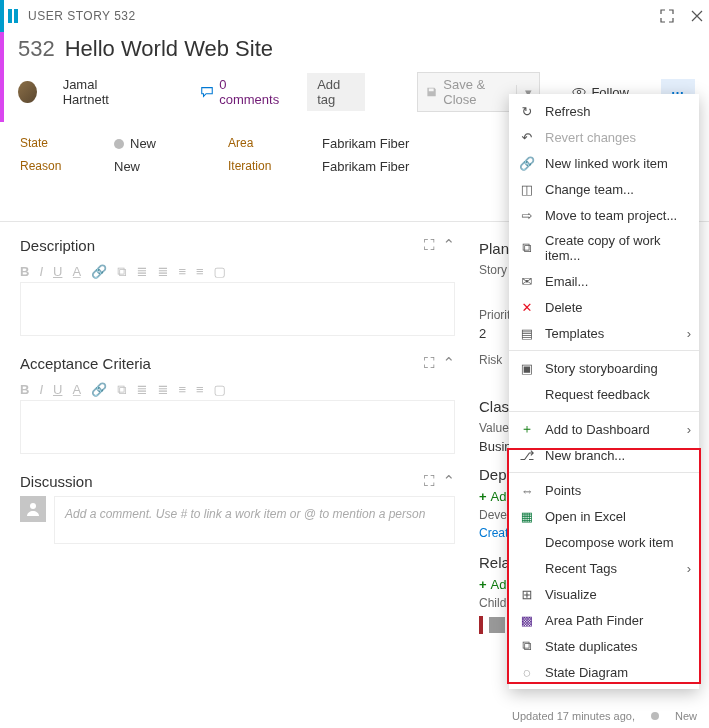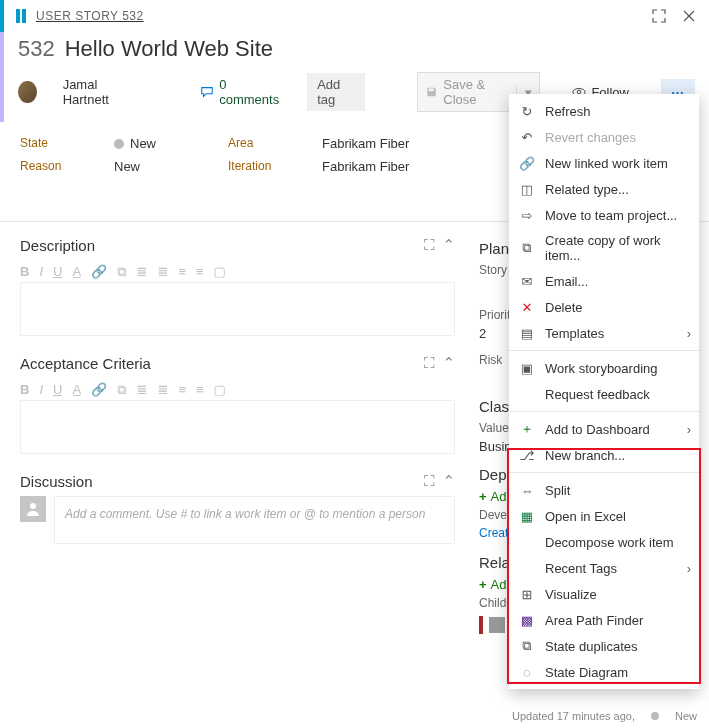--- a/index.html
+++ b/index.html
@@ -1,33 +1,33 @@
 <!DOCTYPE html>
 <html><head>
   <meta charset="utf-8">
   <style>
     * { box-sizing: border-box; margin: 0; padding: 0; font-family: "Segoe UI", Arial, sans-serif; }
     body { width: 709px; height: 728px; background: #fff; font-size: 13px; color: #333; position: relative; overflow: hidden; }
     
-    .topbar { display: flex; align-items: center; padding: 6px 10px; border-left: 4px solid #009CCC; text-decoration: underline; }
+    .topbar { display: flex; align-items: center; padding: 6px 2px; border-left: 4px solid #009CCC; }
     .topbar .doc-icon { width: 16px; height: 16px; margin-right: 6px; }
     .topbar .doc-icon svg { fill: #009CCC; }
     .topbar-title { color: #666; font-size: 12px; letter-spacing: 0.5px; }
     .topbar-right { margin-left: auto; display: flex; gap: 10px; }
     .icon-btn { width: 20px; height: 20px; display: flex; align-items: center; justify-content: center; cursor: pointer; color: #555; }
     
-    .header { padding: 4px 14px 10px 14px; border-left: 4px solid #c4b5fd; }
+    .header { padding: 4px 14px 10px 14px; border-left: 4px solid #d946ef; }
     .title-row { display: flex; align-items: center; gap: 10px; margin-bottom: 10px; }
     .title-id { font-size: 22px; color: #666; }
     .title-text { font-size: 22px; color: #333; }
     
     .meta-row { display: flex; align-items: center; gap: 26px; }
     .avatar { width: 22px; height: 22px; border-radius: 50%; background: linear-gradient(135deg,#8b6f47,#5a4730); }
     .assignee { font-size: 13px; color: #333; }
-    .comments-group { display: flex; align-items: center; gap: 5px; margin-left: 40px; color: #14532d; }
+    .comments-group { display: flex; align-items: center; gap: 5px; margin-left: 40px; color: #701a75; }
     .comments-group svg { stroke: #0078d4; }
     .add-tag { background: #f0f0f0; padding: 4px 10px; color: #555; font-size: 13px; }
     .spacer { flex: 1; }
     .save-btn { display: flex; align-items: center; gap: 6px; background: #f5f5f5; border: 1px solid #ddd; padding: 4px 8px; color: #999; font-size: 13px; }
     .save-btn .chev { border-left: 1px solid #ddd; padding-left: 8px; margin-left: 4px; }
     .follow-btn { display: flex; align-items: center; gap: 5px; color: #333; font-size: 13px; padding: 4px 6px; }
     .more-btn { background: #e3eefb; padding: 6px 10px; font-weight: bold; color: #0078d4; letter-spacing: 1px; }
     
     .fields-grid { display: grid; grid-template-columns: 70px 90px 70px 1fr; gap: 8px 24px; padding: 14px 20px 14px 20px; }
     .field-label { color: #a16207; font-size: 12px; }
@@ -262,21 +262,21 @@
   <div class="ctx-item disabled">
       <span class="ico">↶</span>
       <span>Revert changes</span>
     </div>
   <div class="ctx-item">
       <span class="ico">🔗</span>
       <span>New linked work item</span>
     </div>
   <div class="ctx-item">
       <span class="ico">◫</span>
-      <span>Related type...</span>
+      <span>Change team...</span>
     </div>
   <div class="ctx-item">
       <span class="ico">⇨</span>
       <span>Move to team project...</span>
     </div>
   <div class="ctx-item">
       <span class="ico">⧉</span>
       <span>Create copy of work item...</span>
     </div>
   <div class="ctx-item">
@@ -288,40 +288,40 @@
       <span>Delete</span>
     </div>
   <div class="ctx-item">
       <span class="ico">▤</span>
       <span>Templates</span>
       <span class="chev-r">›</span>
     </div>
   <div class="ctx-sep"></div>
   <div class="ctx-item">
       <span class="ico">▣</span>
-      <span>Work storyboarding</span>
+      <span>Story storyboarding</span>
     </div>
   <div class="ctx-item">
       <span class="ico"></span>
       <span>Request feedback</span>
     </div>
   <div class="ctx-sep"></div>
   <div class="ctx-item">
       <span class="ico" style="color:#107c10">＋</span>
       <span>Add to Dashboard</span>
       <span class="chev-r">›</span>
     </div>
   <div class="ctx-item">
       <span class="ico">⎇</span>
       <span>New branch...</span>
     </div>
   <div class="ctx-sep"></div>
   <div class="ctx-item">
       <span class="ico">⇔</span>
-      <span>Split</span>
+      <span>Points</span>
     </div>
   <div class="ctx-item">
       <span class="ico" style="color:#107c41">▦</span>
       <span>Open in Excel</span>
     </div>
   <div class="ctx-item">
       <span class="ico"></span>
       <span>Decompose work item</span>
     </div>
   <div class="ctx-item">

